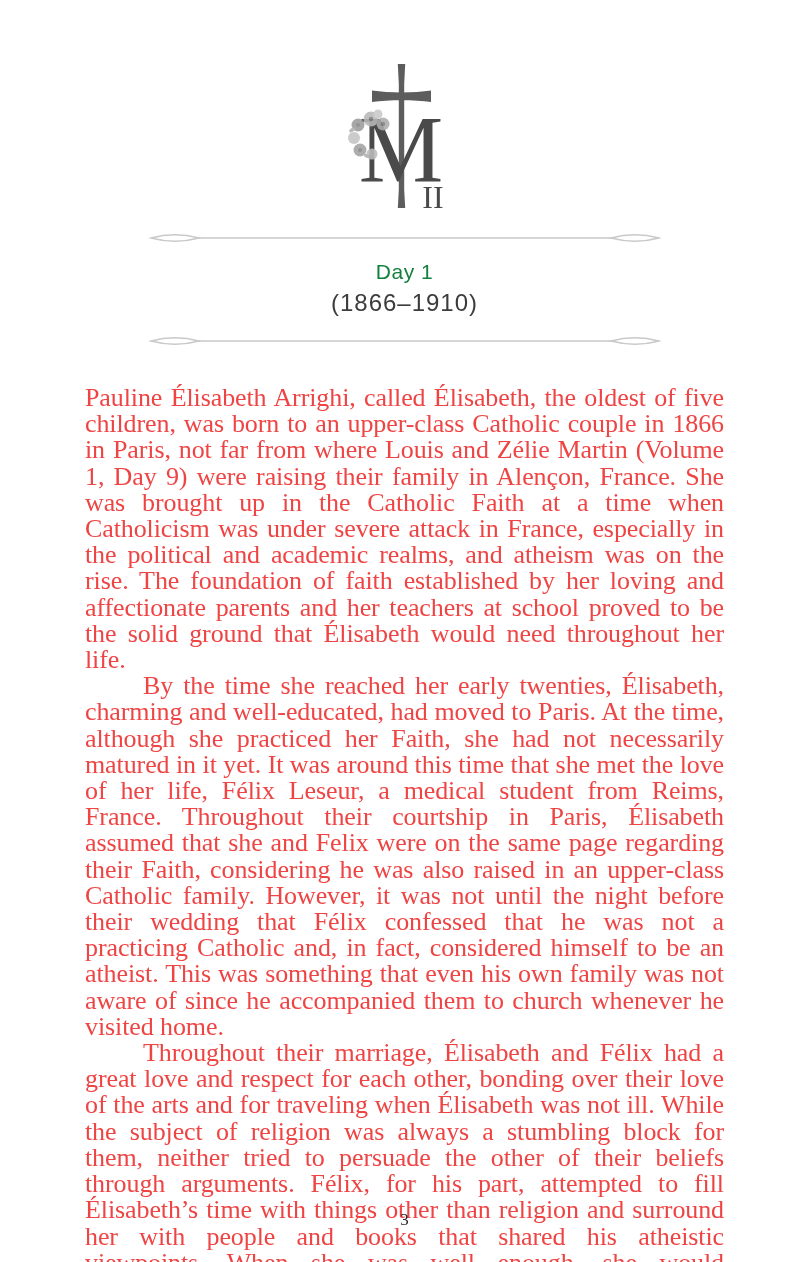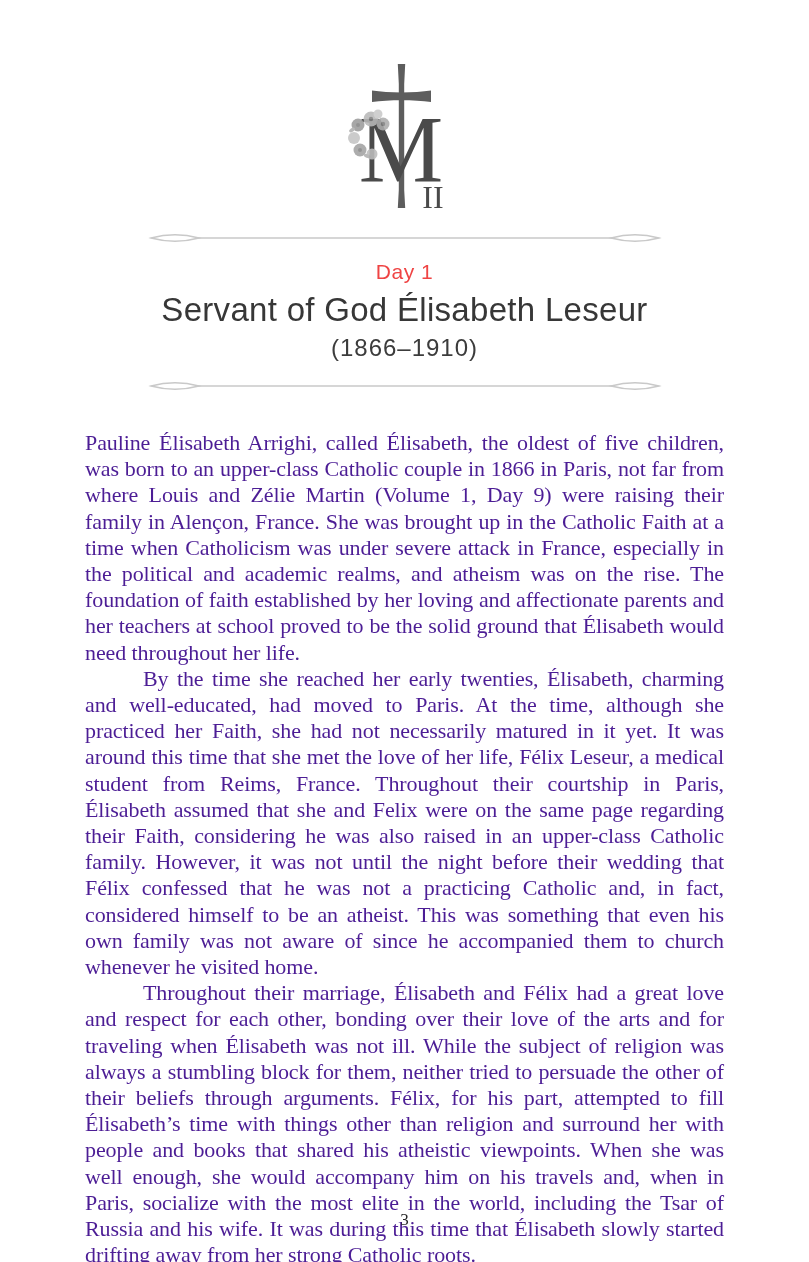--- a/index.html
+++ b/index.html
@@ -22,21 +22,21 @@
   .divider-wrap {
     display: flex; justify-content: center;
   }
   .divider-top { margin-top: 18px; }
   .divider-bottom { margin-top: 16px; }
   .day-label {
     margin-top: 14px;
     font-family: "Liberation Sans", sans-serif;
     font-size: 21px;
     letter-spacing: 0.5px;
-    color: #ef4444;
+    color: #15803d;
     font-weight: 400;
   }
   .page-title {
     margin-top: 7px;
     font-family: "Liberation Sans", sans-serif;
     font-size: 33px;
     font-weight: 400;
     letter-spacing: 0.3px;
     color: #373737;
   }
@@ -45,23 +45,23 @@
     font-family: "Liberation Sans", sans-serif;
     font-size: 24px;
     letter-spacing: 1px;
     color: #3c3c3c;
   }
   .chapter-body {
     margin: 36px 85px 0 85px;
     width: 639px;
   }
   .chapter-body p {
-    font-size: 22px;
+    font-size: 26px;
     line-height: 26.2px;
-    color: #4c1d95;
+    color: #ef4444;
     text-align: justify;
     letter-spacing: -0.1px;
   }
   .chapter-body p + p { text-indent: 58px; font-family: Liberation Serif, serif; }
   .page-footer {
     position: absolute;
     left: 0; bottom: 32px;
     width: 100%;
     text-align: center;
   }
@@ -110,21 +110,20 @@
     <div class="divider-wrap divider-top">
       <svg width="520" height="16" viewBox="0 0 520 16" aria-hidden="true">
         <line x1="10" y1="8" x2="510" y2="8" stroke="#c9c9c9" stroke-width="1.4"></line>
         <path d="M6 8 Q30 1.5 54 8 Q30 14.5 6 8 Z" fill="#ffffff" stroke="#c9c9c9" stroke-width="1.4"></path>
         <path d="M466 8 Q490 1.5 514 8 Q490 14.5 466 8 Z" fill="#ffffff" stroke="#c9c9c9" stroke-width="1.4"></path>
       </svg>
     </div>
 
     <div class="day-label">Day 1</div>
 
-    <h1 class="page-title">Servant of God Élisabeth Leseur</h1>
 
     <div class="life-dates">(1866–1910)</div>
 
     <div class="divider-wrap divider-bottom">
       <svg width="520" height="16" viewBox="0 0 520 16" aria-hidden="true">
         <line x1="10" y1="8" x2="510" y2="8" stroke="#c9c9c9" stroke-width="1.4"></line>
         <path d="M6 8 Q30 1.5 54 8 Q30 14.5 6 8 Z" fill="#ffffff" stroke="#c9c9c9" stroke-width="1.4"></path>
         <path d="M466 8 Q490 1.5 514 8 Q490 14.5 466 8 Z" fill="#ffffff" stroke="#c9c9c9" stroke-width="1.4"></path>
       </svg>
     </div>

